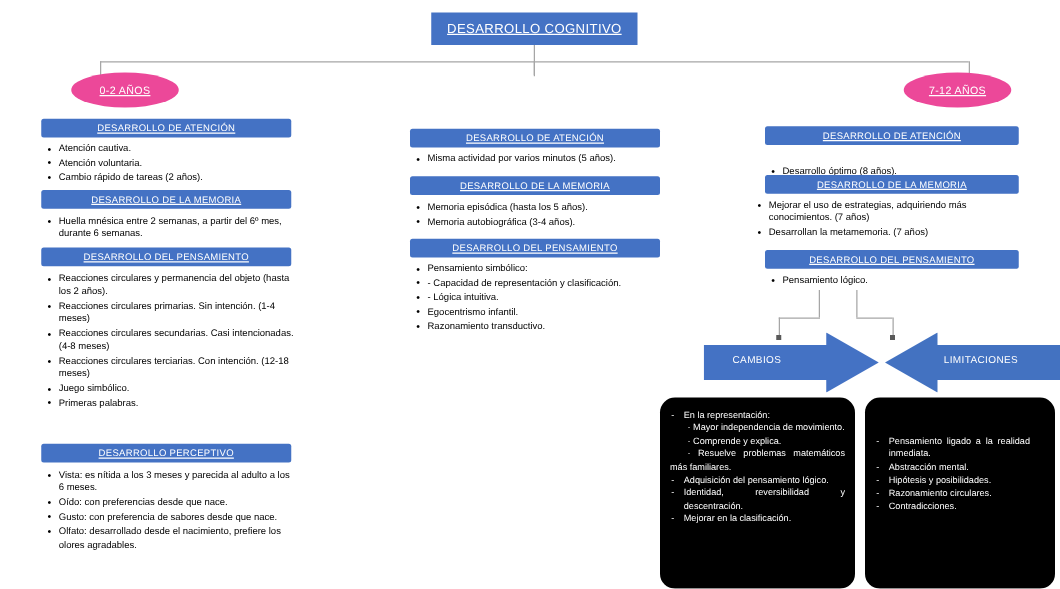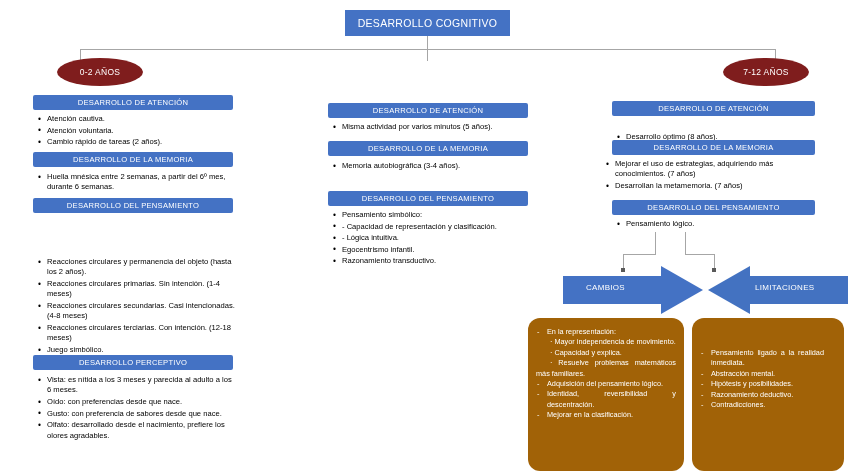--- a/index.html
+++ b/index.html
@@ -14,42 +14,42 @@
   }
   #canvas {
     position: relative;
     width: 848px;
     height: 471px;
     overflow: hidden;
     background: #ffffff;
   }
 
   
-  .abs { position: absolute; }
+  .abs { position: absolute; text-decoration: underline; }
 
   
   .root-box {
     left: 345px; top: 10px;
     width: 165px; height: 26px;
     background: #4472C4;
     color: #ffffff;
     font-size: 10.5px;
     letter-spacing: .3px;
     display: flex; align-items: center; justify-content: center;
     text-align: center;
   }
 
   
   .line { background: #A6A6A6; position: absolute; }
   .vline { width: 1px; }
   .hline { height: 1px; }
 
   
   .oval {
-    background: #7f1d1d;
+    background: #ec4899;
     color: #ffffff;
     border-radius: 50%;
     display: flex; align-items: center; justify-content: center;
     font-size: 8.5px;
     letter-spacing: .3px;
     width: 86px; height: 28px;
     text-align: center;
   }
 
   
@@ -93,21 +93,21 @@
     position: absolute;
     color: #ffffff;
     font-size: 8px;
     letter-spacing: .3px;
     white-space: nowrap;
   }
 
   
   .detail-box {
     position: absolute;
-    background: #a16207;
+    background: #000000;
     color: #ffffff;
     border-radius: 12px;
     box-sizing: border-box;
     overflow: hidden;
   }
   .detail-box ul {
     margin: 0; padding: 0; list-style: none;
   }
   .detail-box li {
     font-size: 7.3px;
@@ -160,21 +160,21 @@
   <div class="abs hdr" style="left:33px; top:152px; width:200px;">
     <span>DESARROLLO DE LA MEMORIA</span>
   </div>
   <ul class="bl col-list" style="left:38px; top:172px; width:202px;">
     <li>Huella mnésica entre 2 semanas, a partir del 6º mes, durante 6 semanas.</li>
   </ul>
 
   <div class="abs hdr" style="left:33px; top:198px; width:200px;">
     <span>DESARROLLO DEL PENSAMIENTO</span>
   </div>
-  <ul class="bl col-list" style="left:38px; top:218px; width:198px;margin-top:39px;">
+  <ul class="bl col-list" style="left:38px; top:218px; width:198px;">
     <li>Reacciones circulares y permanencia del objeto (hasta los 2 años).</li>
     <li>Reacciones circulares primarias. Sin intención. (1-4 meses)</li>
     <li>Reacciones circulares secundarias. Casi intencionadas. (4-8 meses)</li>
     <li>Reacciones circulares terciarias. Con intención. (12-18 meses)</li>
     <li>Juego simbólico.</li>
     <li>Primeras palabras.</li>
   </ul>
 
   <div class="abs hdr" style="left:33px; top:355px; width:200px;">
     <span>DESARROLLO PERCEPTIVO</span>
@@ -190,20 +190,21 @@
     <span>DESARROLLO DE ATENCIÓN</span>
   </div>
   <ul class="bl col-list" style="left:333px; top:122px; width:198px;">
     <li>Misma actividad por varios minutos (5 años).</li>
   </ul>
 
   <div class="abs hdr" style="left:328px; top:141px; width:200px;">
     <span>DESARROLLO DE LA MEMORIA</span>
   </div>
   <ul class="bl col-list" style="left:333px; top:161px; width:198px;">
+    <li>Memoria episódica (hasta los 5 años).</li>
     <li>Memoria autobiográfica (3-4 años).</li>
   </ul>
 
   <div class="abs hdr" style="left:328px; top:191px; width:200px;">
     <span>DESARROLLO DEL PENSAMIENTO</span>
   </div>
   <ul class="bl col-list" style="left:333px; top:210px; width:198px;">
     <li>Pensamiento simbólico:</li>
     <li>- Capacidad de representación y clasificación.</li>
     <li>- Lógica intuitiva.</li>
@@ -251,31 +252,31 @@
       <polygon points="285,10 187,10 187,0 145,24 187,48 187,38 285,38" fill="#3D6DBF" opacity="0.97"></polygon>
     </svg>
     <div class="arrow-label" style="left:23px; top:17px;">CAMBIOS</div>
     <div class="arrow-label" style="left:192px; top:17px;">LIMITACIONES</div>
   </div>
 
   <div class="detail-box" style="left:528px; top:318px; width:156px; height:153px; padding:9px 8px 6px 8px;">
     <ul>
       <li class="dash-item">En la representación:</li>
       <li class="mid-item">Mayor independencia de movimiento.</li>
-      <li class="mid-item">Capacidad y explica.</li>
+      <li class="mid-item">Comprende y explica.</li>
       <li class="mid-item">Resuelve problemas matemáticos más familiares.</li>
       <li class="dash-item">Adquisición del pensamiento lógico.</li>
       <li class="dash-item">Identidad, reversibilidad y descentración.</li>
       <li class="dash-item">Mejorar en la clasificación.</li>
     </ul>
   </div>
 
   <div class="detail-box" style="left:692px; top:318px; width:152px; height:153px; padding:30px 20px 6px 8px;">
     <ul>
       <li class="dash-item">Pensamiento ligado a la realidad inmediata.</li>
       <li class="dash-item">Abstracción mental.</li>
       <li class="dash-item">Hipótesis y posibilidades.</li>
-      <li class="dash-item">Razonamiento deductivo.</li>
+      <li class="dash-item">Razonamiento circulares.</li>
       <li class="dash-item">Contradicciones.</li>
     </ul>
   </div>
 
 </div>
 
 </body></html>

